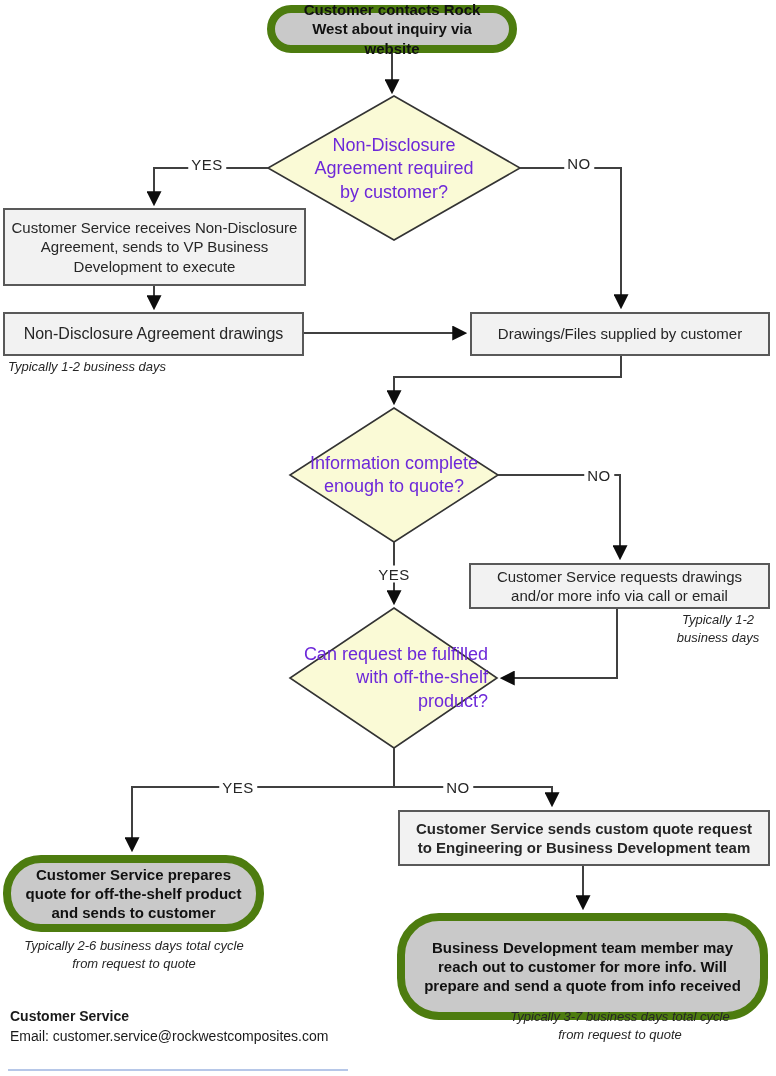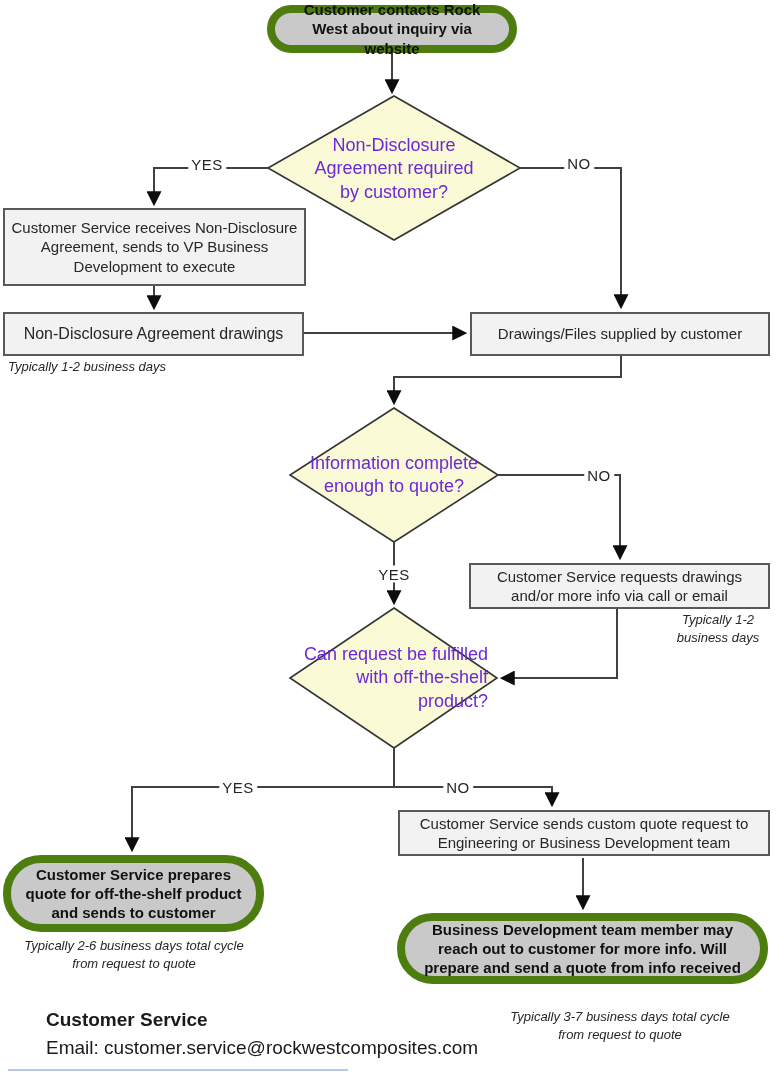--- a/index.html
+++ b/index.html
@@ -30,33 +30,33 @@
   .annotation{
     position:absolute;font-style:italic;font-size:13px;color:#262626;line-height:1.35;
   }
   #ann-nda{left:8px;top:358px;}
   #ann-request{left:662px;top:611px;width:112px;text-align:center;}
   #ann-offshelf{left:5px;top:937px;width:258px;text-align:center;}
   #ann-custom{left:470px;top:1008px;width:300px;text-align:center;}
 
   #node-start{left:267px;top:5px;width:250px;height:48px;border-radius:26px;padding:0 14px;}
   #node-offshelf{left:3px;top:855px;width:261px;height:77px;border-radius:38px;padding:0 10px;}
-  #node-bd{left:397px;top:913px;width:371px;height:71px;border-radius:42px;padding:8px 12px;}
+  #node-bd{left:397px;top:913px;width:371px;height:107px;border-radius:42px;padding:8px 12px;}
 
   #node-nda-receive{left:3px;top:208px;width:303px;height:78px;padding:11px 6px;}
   #node-nda-exec{left:3px;top:312px;width:301px;height:44px;font-size:16px;}
   #node-drawings{left:470px;top:312px;width:300px;height:44px;font-size:15px;}
   #node-request{left:469px;top:563px;width:301px;height:46px;padding:0 8px;justify-content:center;}
-  #node-custom{left:398px;top:810px;width:372px;height:46px;padding:16px 8px;}
+  #node-custom{left:398px;top:810px;width:372px;height:56px;padding:16px 8px;font-weight:bold;}
 
   #dtext-1{left:312px;top:122px;width:164px;height:94px;}
   #dtext-2{left:300px;top:434px;width:188px;height:82px;}
   #dtext-3{left:300px;top:637px;width:188px;height:82px;text-align:right;}
 
-  #contact{position:absolute;left:10px;top:1006px;font-size:19px;color:#1a1a1a;line-height:1.45;margin-left:36px;}
+  #contact{position:absolute;left:10px;top:1006px;font-size:14px;color:#1a1a1a;line-height:1.45;}
   #contact .heading{font-weight:bold;}
   #footer-blue-line{position:absolute;left:8px;top:1069px;width:340px;height:2px;background:#8fa9dc;opacity:0.65;}
 </style>
 </head>
 <body>
 
 <div id="canvas">
 
   <svg id="wires" viewBox="0 0 776 1076" xmlns="http://www.w3.org/2000/svg">
     <defs>

